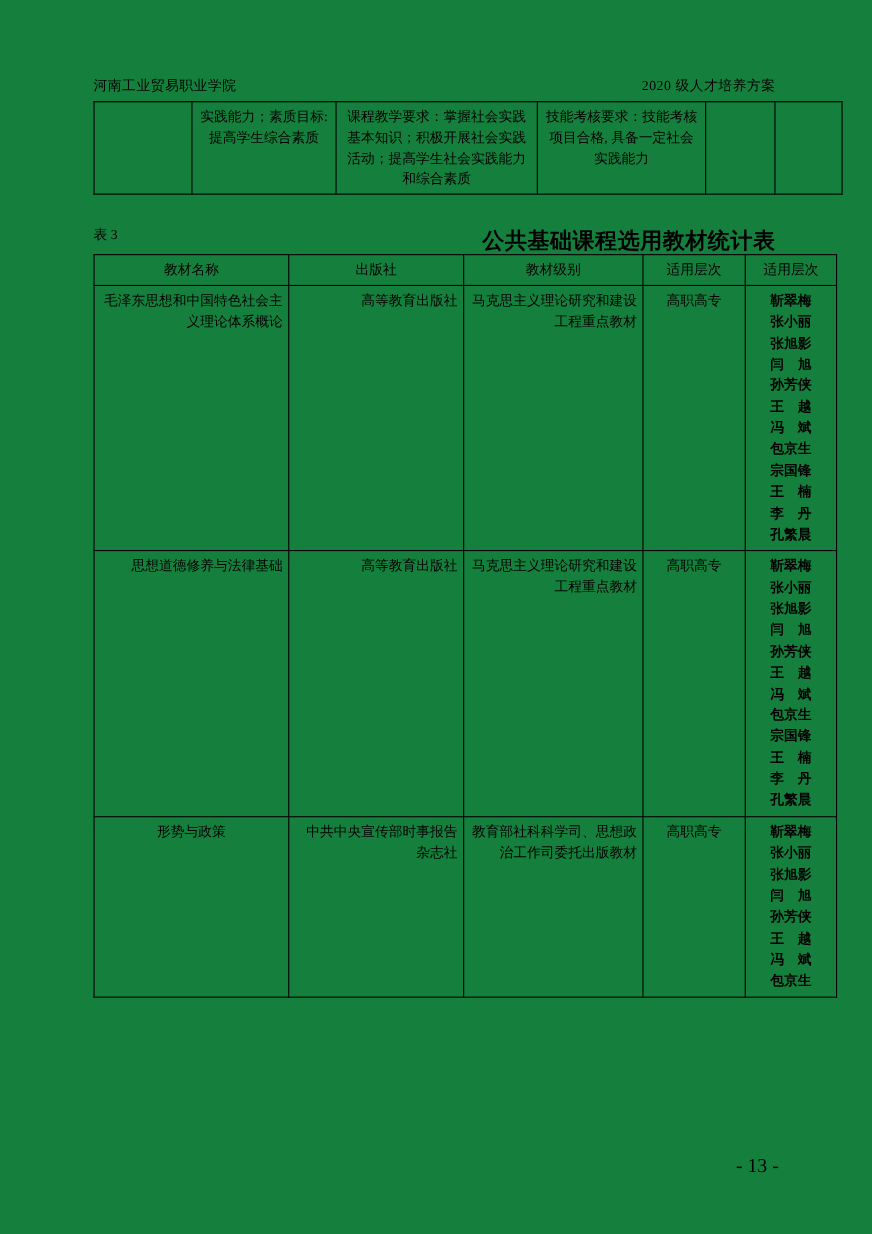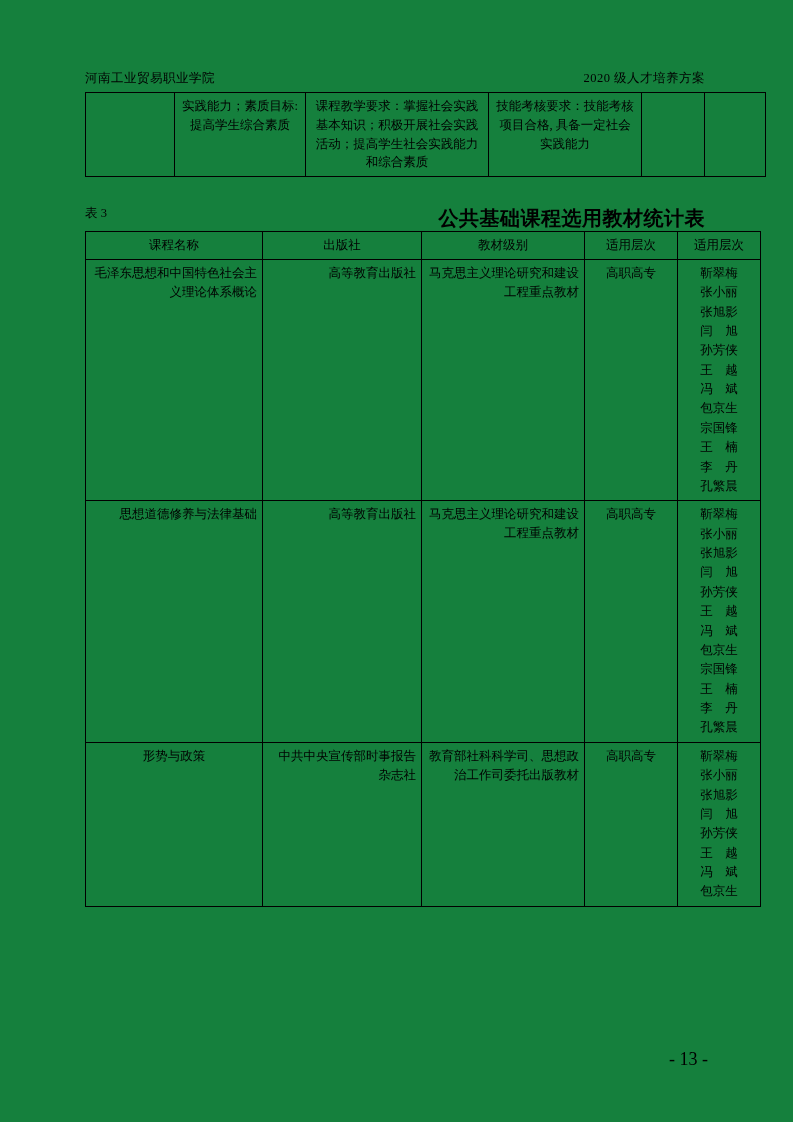--- a/index.html
+++ b/index.html
@@ -97,20 +97,21 @@
 
   .tbl2 .c1 { width: 166px; }
   .tbl2 .c2 { width: 148px; }
   .tbl2 .c3 { width: 152px; }
   .tbl2 .c4 { width: 82px; }
   .tbl2 .c5 { width: 72px; }
 
   .teacher-list {
     line-height: 1.55;
     font-size: 12.5px;
+    font-weight: bold;
   }
   .teacher-list div { white-space: nowrap; }
 
   .footer {
     position: absolute;
     left: 0;
     right: 0;
     bottom: 52px;
     text-align: center;
     font-size: 18px;
@@ -143,21 +144,21 @@
       </table>
 
     <div class="table-caption">
       <span class="caption-label">表 3</span>
       <span class="caption-title">公共基础课程选用教材统计表</span>
     </div>
 
     <table class="doc-table tbl2">
       <tbody>
           <tr>
-        <td class="c1 hdr-center">课程名称</td>
+        <td class="c1 hdr-center">教材名称</td>
         <td class="c2 hdr-center">出版社</td>
         <td class="c3 hdr-center">教材级别</td>
         <td class="c4 hdr-center">适用层次</td>
         <td class="c5 hdr-center">适用层次</td>
       </tr>
 
       <tr>
         <td class="c1 cell-mid-left">毛泽东思想和中国特色社会主义理论体系概论</td>
         <td class="c2 cell-mid-left">高等教育出版社</td>
         <td class="c3 cell-mid-left">马克思主义理论研究和建设工程重点教材</td>

